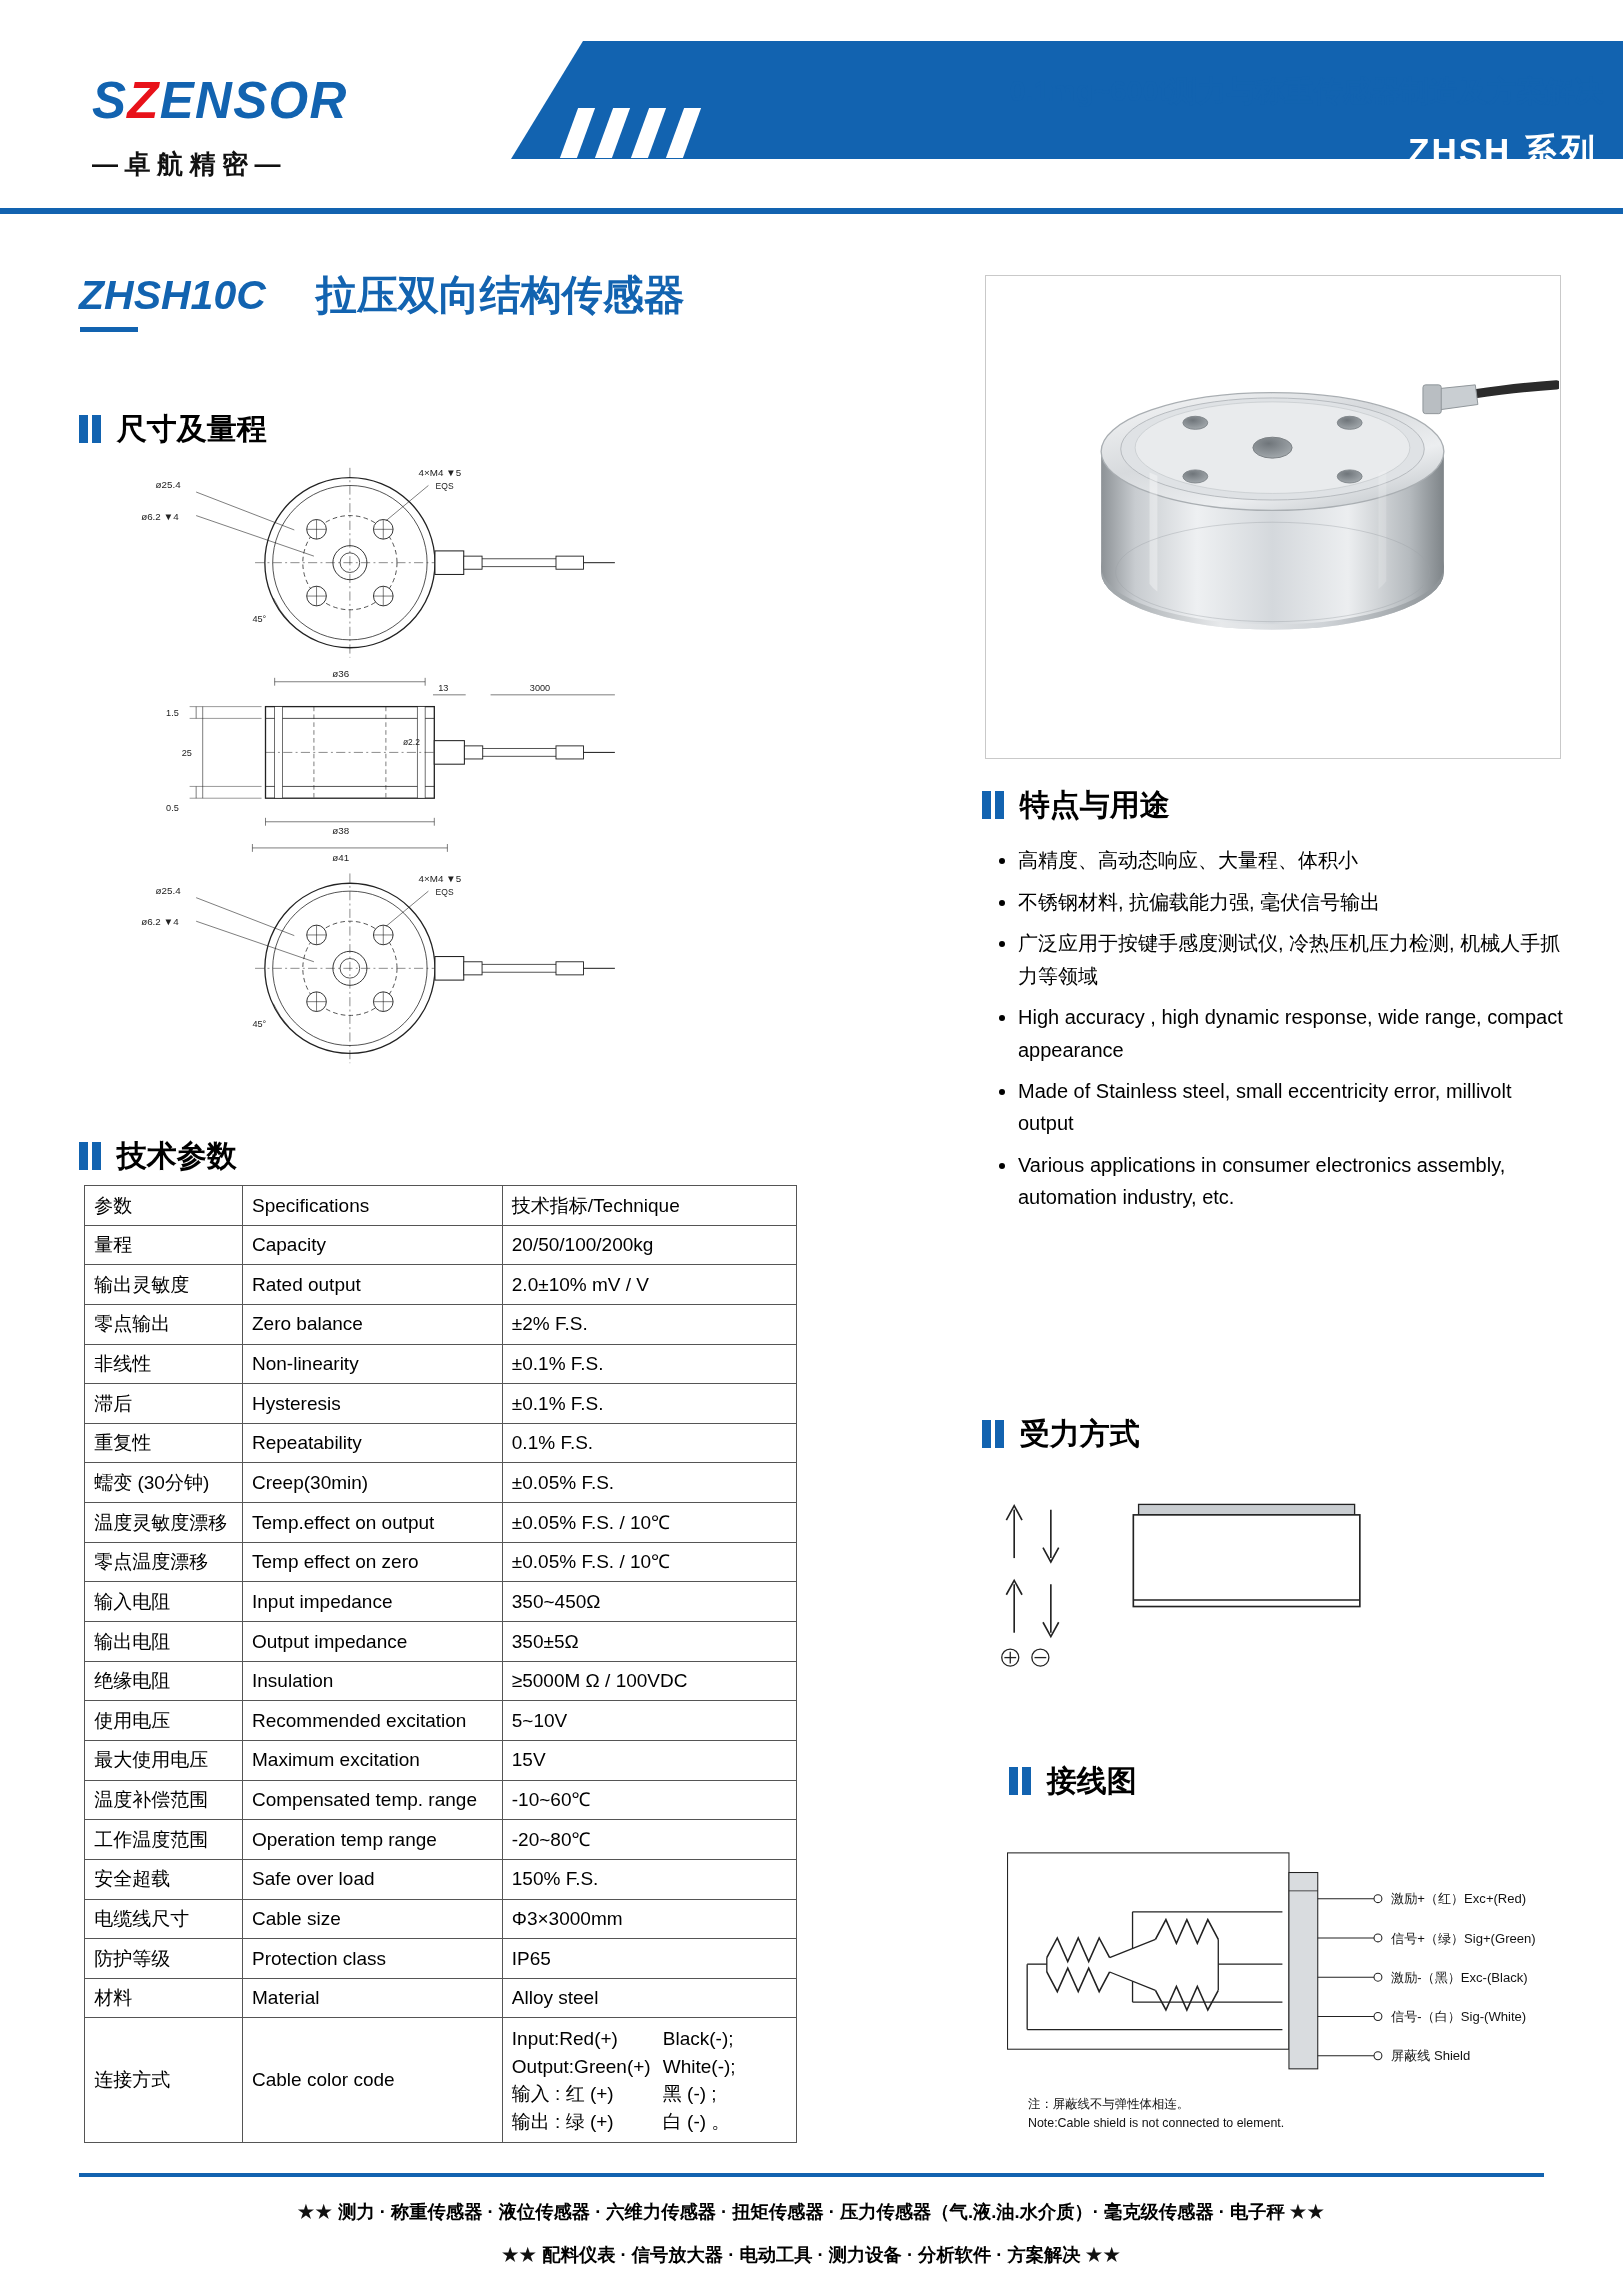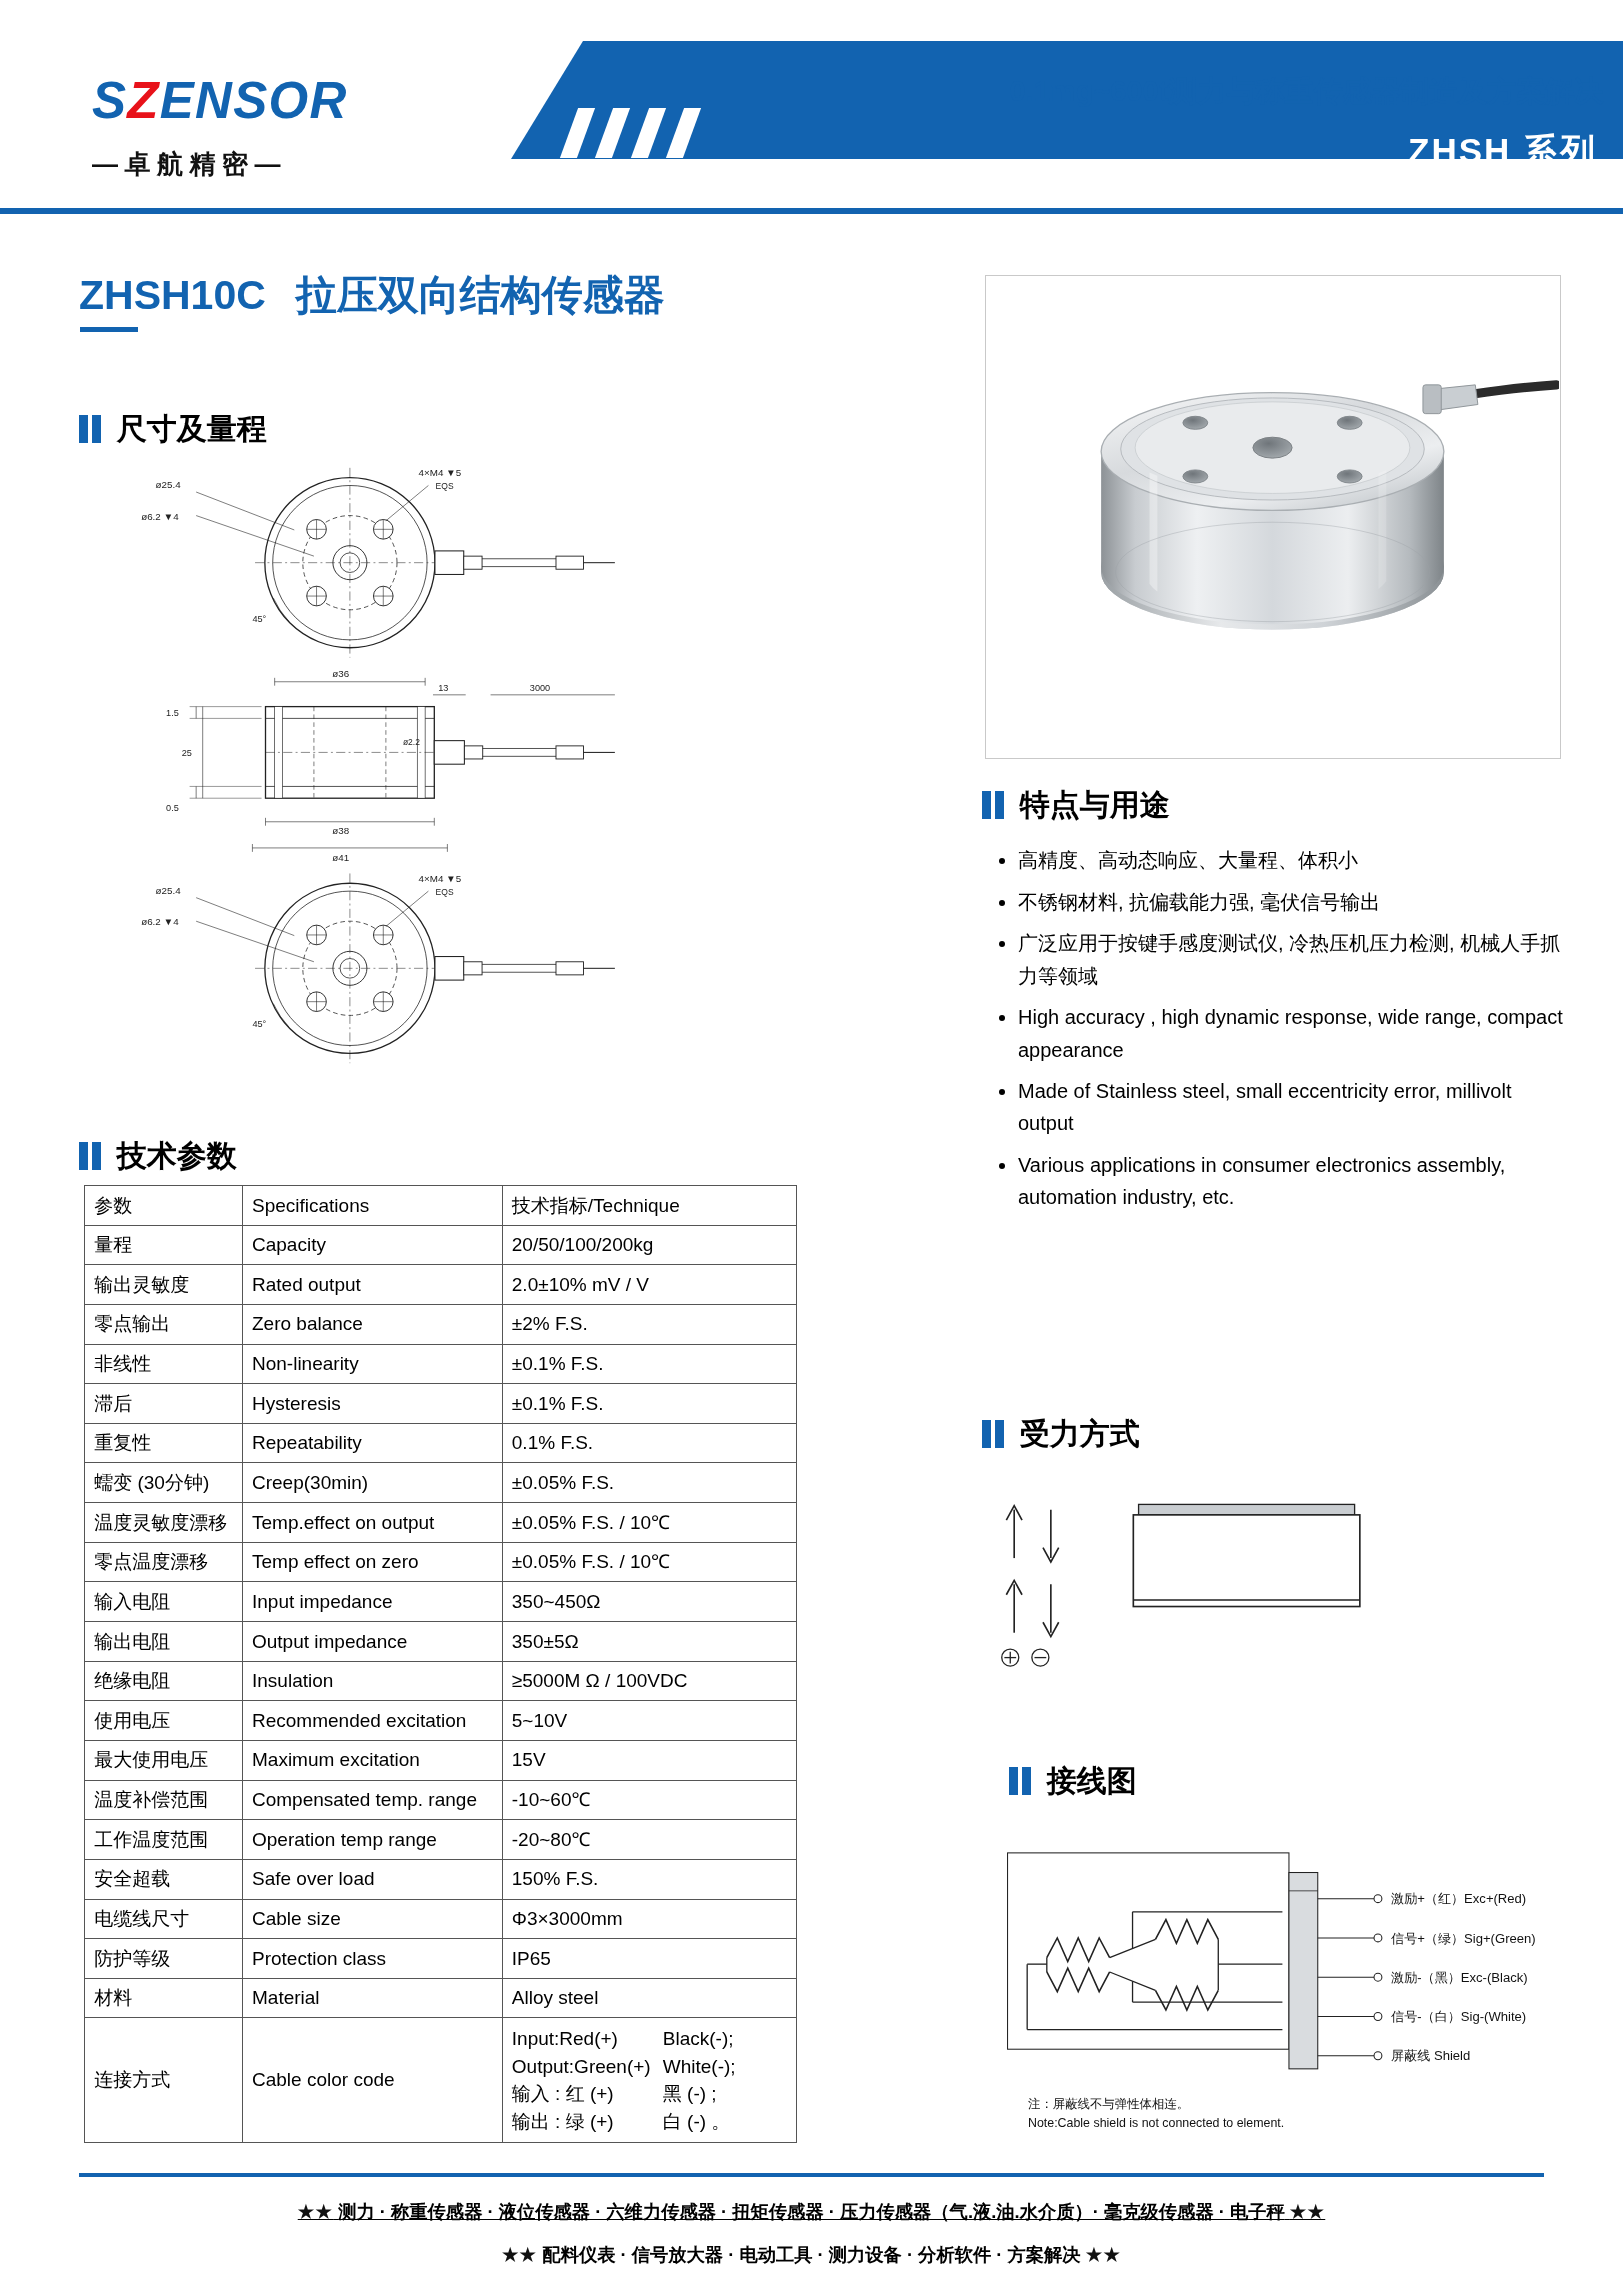--- a/index.html
+++ b/index.html
@@ -101,21 +101,21 @@
   
   .page-title {
     position: absolute;
     left: 79px;
     top: 268px;
     font-size: 41px;
     font-weight: bold;
     color: #1263b0;
     white-space: nowrap;
   }
-  .page-title .model { margin-right: 30px; }
+  .page-title .model { margin-right: 50px; font-style: italic; }
   .title-underline {
     position: absolute;
     left: 80px;
     top: 327px;
     width: 58px;
     height: 4.6px;
     background: #1263b0;
   }
 
   
@@ -235,21 +235,21 @@
     height: 3.9px; background: #1263b0;
   }
   .footer-line1, .footer-line2 {
     position: absolute;
     left: 0; right: 0;
     text-align: center;
     font-size: 18.3px;
     font-weight: bold;
     color: #000;
   }
-  .footer-line1 { top: 2199px; text-decoration: underline; }
+  .footer-line1 { top: 2199px; }
   .footer-line2 { top: 2242px; }
   .star { color: #111; letter-spacing: 1.3px; }
 </style>
 </head>
 <body>
 
 <div class="header">
   <div class="header-blue"></div>
   <div class="header-slashes">
     <i></i>

